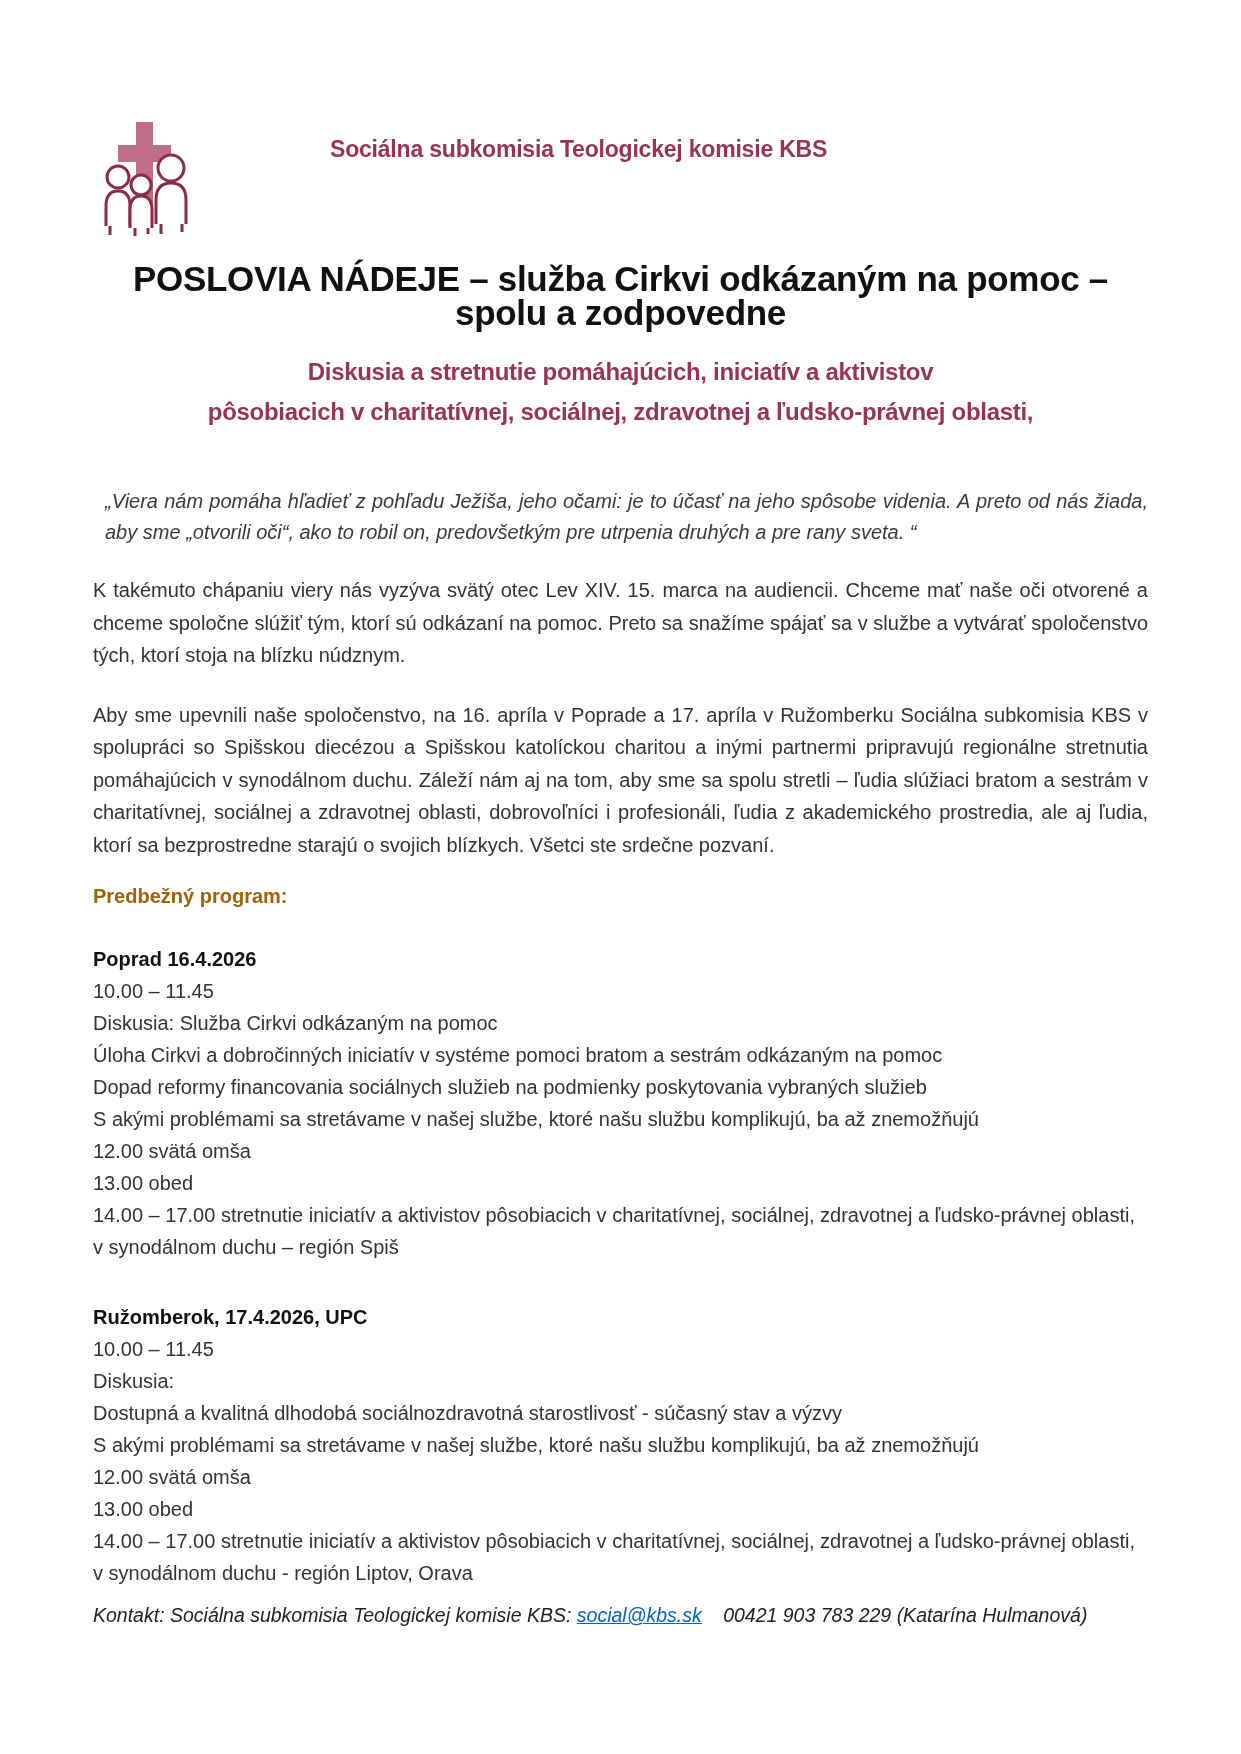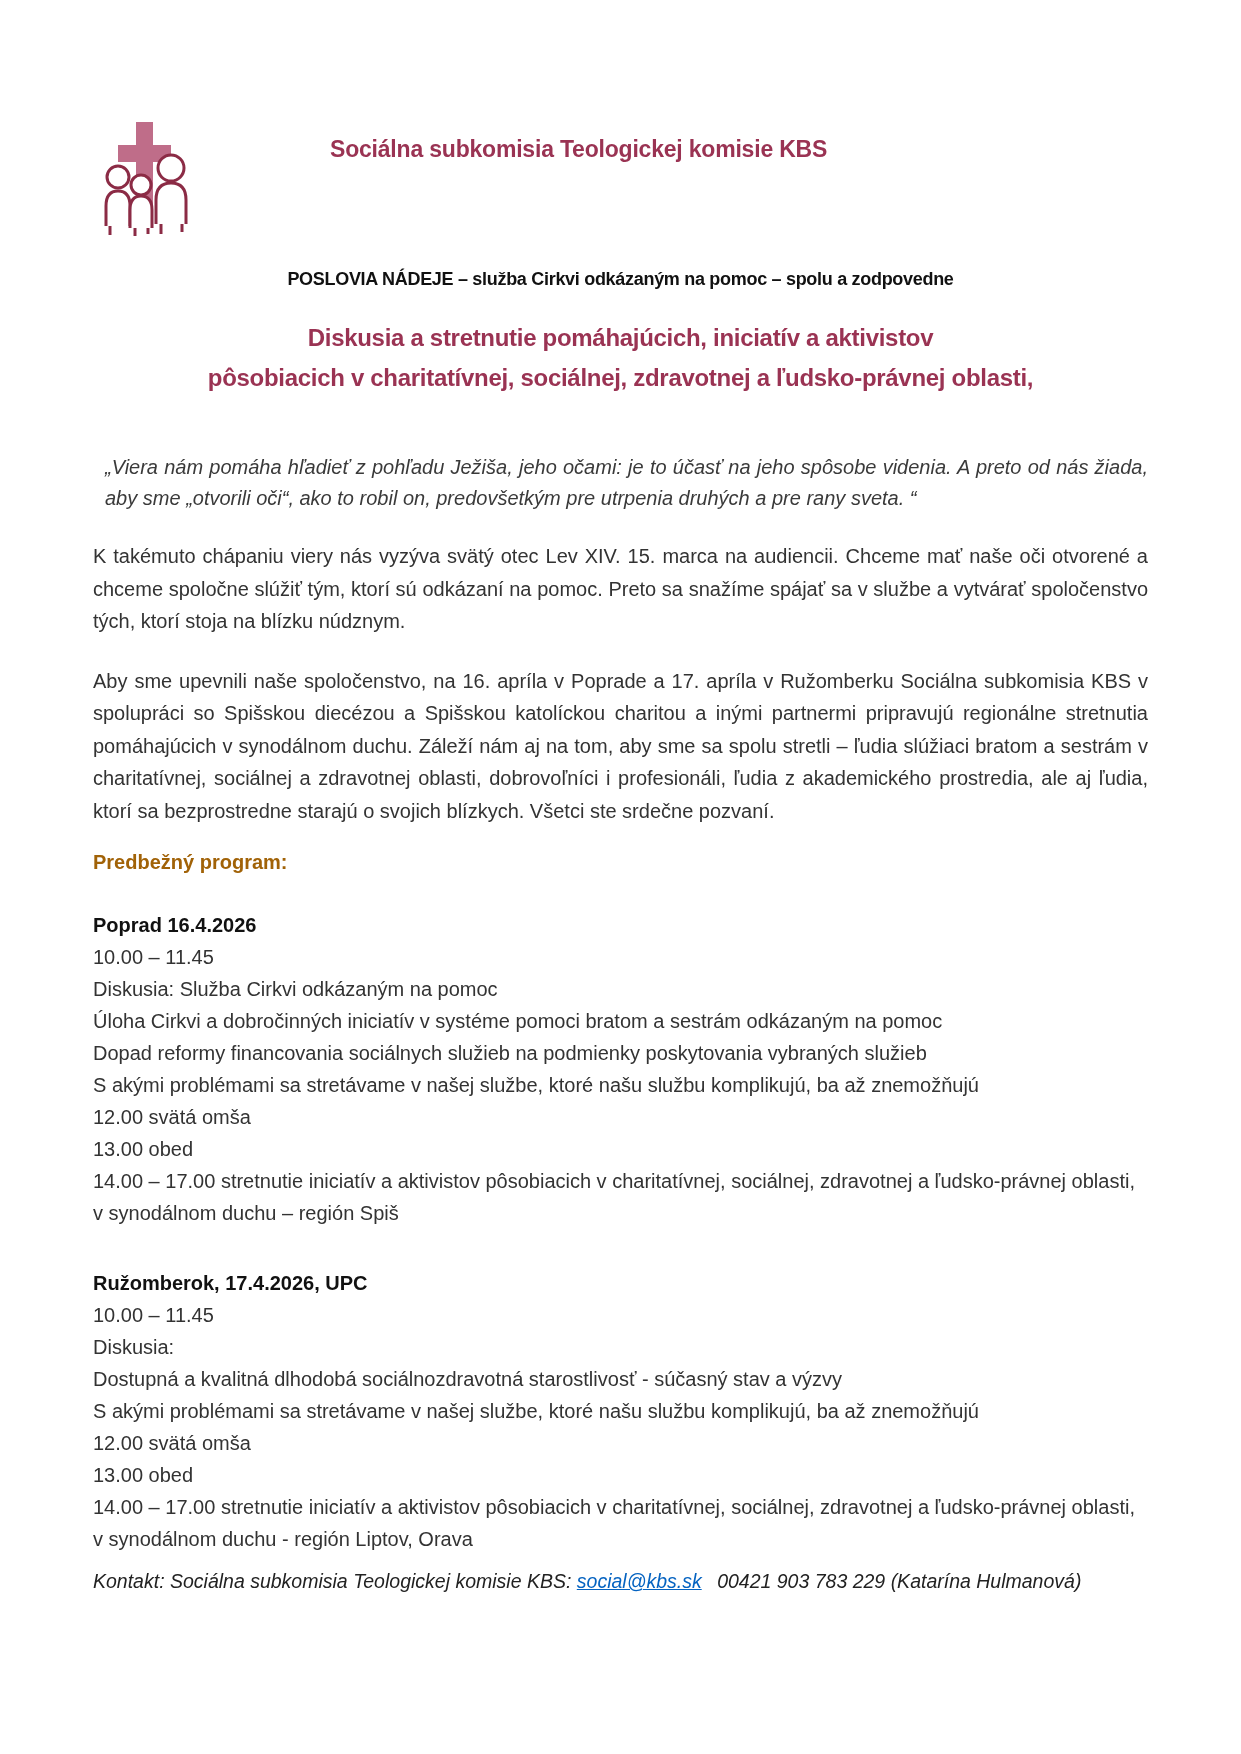--- a/index.html
+++ b/index.html
@@ -37,21 +37,21 @@
     top: 24px;
     font-size: 23px;
     font-weight: bold;
     color: #9a3353;
     letter-spacing: -0.2px;
   }
 
   
   .title {
     margin: 28px 0 0 0;
-    font-size: 18px;
+    font-size: 35px;
     line-height: 34px;
     font-weight: bold;
     color: #111111;
     text-align: center;
     letter-spacing: -0.3px;
   }
 
   
   .subtitle {
     margin-top: 22px;
@@ -115,21 +115,21 @@
     margin: 12px 0 0 0;
     font-style: italic;
     font-size: 19.5px;
     line-height: 28px;
     color: #222222;
   }
   .footer a {
     color: #0563c1;
     text-decoration: underline;
   }
-  .footer .suffix { margin-left: 10px; }
+  .footer .suffix { margin-left: 16px; }
 </style>
 </head>
 <body>
 
 <div class="page">
 
   <div class="header">
     <svg class="logo" width="112" height="122" viewBox="0 0 112 122" aria-hidden="true">
 
       <rect x="41" y="8" width="17" height="96" fill="#BF6D89"></rect>

